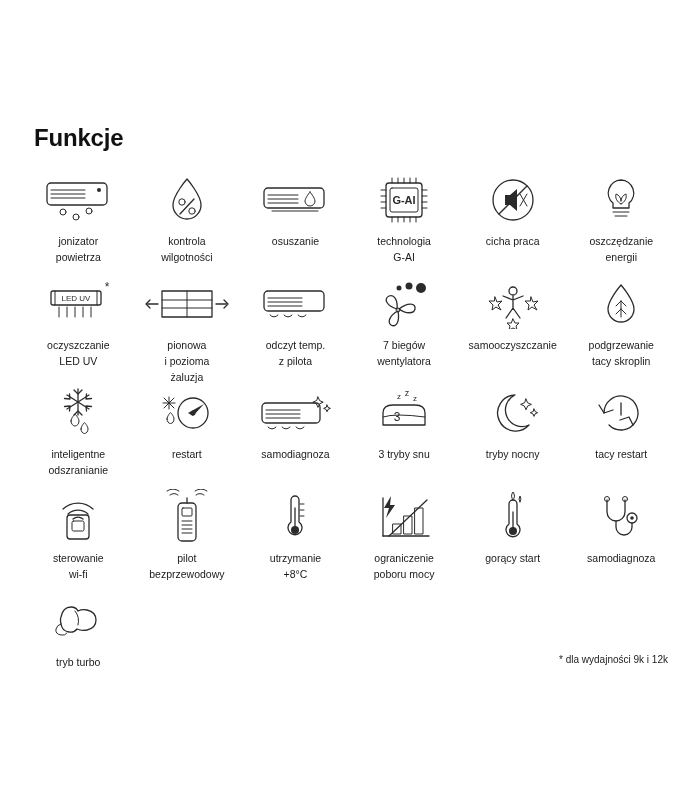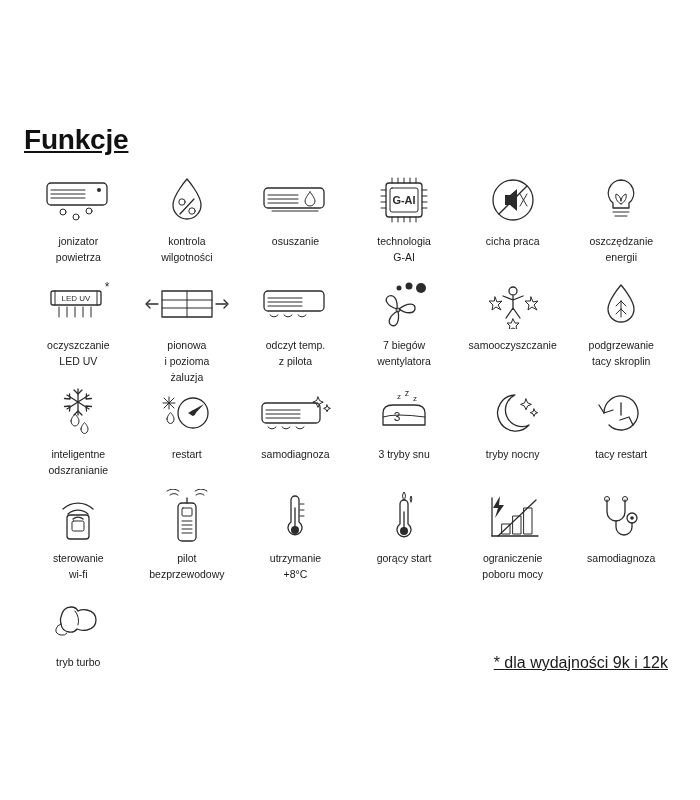--- a/index.html
+++ b/index.html
@@ -16,27 +16,26 @@
     overflow: hidden;
   }
   .page {
     position: absolute;
     left: 0; top: 0;
     width: 700px;
     height: 800px;
   }
   .title {
     position: absolute;
-    left: 24px;
+    left: 34px;
     top: 124px;
-    font-size: 28px;
+    font-size: 24px;
     font-weight: bold;
     letter-spacing: -0.2px;
     color: #111111;
-    text-decoration: underline;
   }
   .grid {
     position: absolute;
     left: 24px;
     top: 172px;
     width: 652px;
     display: flex;
     flex-wrap: wrap;
   }
   .cell {
@@ -64,23 +63,22 @@
     max-width: 100px;
   }
   svg { display: block; }
   .st { fill: none; stroke: #2b2b2b; stroke-width: 1.3; stroke-linecap: round; stroke-linejoin: round; }
   .stf { fill: #2b2b2b; stroke: none; }
   .thin { stroke-width: 1; }
   .footnote {
     position: absolute;
     right: 32px;
     top: 654px;
-    font-size: 16px;
+    font-size: 10px;
     color: #1a1a1a;
-    text-decoration: underline;
   }
 </style>
 </head>
 <body>
 
 <div class="page">
 
   <div class="title">Funkcje</div>
 
   <div class="grid">
@@ -415,48 +413,48 @@
             <line x1="25" y1="20" x2="29" y2="20"></line>
             <line x1="25" y1="26" x2="29" y2="26"></line>
           </g>
         </svg>
       </div>
       <div class="label">utrzymanie<br>+8°C</div>
     </div>
 
     <div class="cell">
       <div class="icon-wrap">
-        <svg width="40" height="54" viewBox="0 0 40 54">
-          <path class="st" d="M16 14 a4 4 0 0 1 8 0 v20 a7 7 0 1 1 -8 0 z"></path>
-          <circle class="stf" cx="20" cy="41" r="4"></circle>
-          <line class="st" x1="20" y1="22" x2="20" y2="39"></line>
-          <path class="st thin" d="M20 10 q-3 -4 0 -8 q3 4 0 8"></path>
-          <path class="st thin" d="M27 12 q-2 -3 0 -6 q2 3 0 6"></path>
-        </svg>
-      </div>
-      <div class="label">gorący start</div>
-    </div>
-
-    <div class="cell">
-      <div class="icon-wrap">
         <svg width="58" height="50" viewBox="0 0 58 50">
           <path class="st" d="M8 44 l0 -38"></path>
           <path class="st" d="M8 44 l46 0"></path>
           <rect class="st thin" x="40" y="16" width="8" height="26"></rect>
           <rect class="st thin" x="29" y="24" width="8" height="18"></rect>
           <rect class="st thin" x="18" y="32" width="8" height="10"></rect>
           <path class="stf" d="M16 4 l-7 12 h5 l-3 10 l9 -13 h-5 z"></path>
           <line class="st" x1="14" y1="44" x2="52" y2="8"></line>
         </svg>
       </div>
       <div class="label">ograniczenie<br>poboru mocy</div>
     </div>
 
     <div class="cell">
       <div class="icon-wrap">
+        <svg width="40" height="54" viewBox="0 0 40 54">
+          <path class="st" d="M16 14 a4 4 0 0 1 8 0 v20 a7 7 0 1 1 -8 0 z"></path>
+          <circle class="stf" cx="20" cy="41" r="4"></circle>
+          <line class="st" x1="20" y1="22" x2="20" y2="39"></line>
+          <path class="st thin" d="M20 10 q-3 -4 0 -8 q3 4 0 8"></path>
+          <path class="st thin" d="M27 12 q-2 -3 0 -6 q2 3 0 6"></path>
+        </svg>
+      </div>
+      <div class="label">gorący start</div>
+    </div>
+
+    <div class="cell">
+      <div class="icon-wrap">
         <svg width="56" height="50" viewBox="0 0 56 50">
           <path class="st" d="M14 8 v12 a9 9 0 0 0 18 0 v-12"></path>
           <circle class="st thin" cx="14" cy="7" r="2.5"></circle>
           <circle class="st thin" cx="32" cy="7" r="2.5"></circle>
           <path class="st" d="M23 29 v6 a8 8 0 0 0 16 0 v-4"></path>
           <circle class="st" cx="39" cy="26" r="5"></circle>
           <circle class="stf" cx="39" cy="26" r="1.8"></circle>
         </svg>
       </div>
       <div class="label">samodiagnoza</div>

